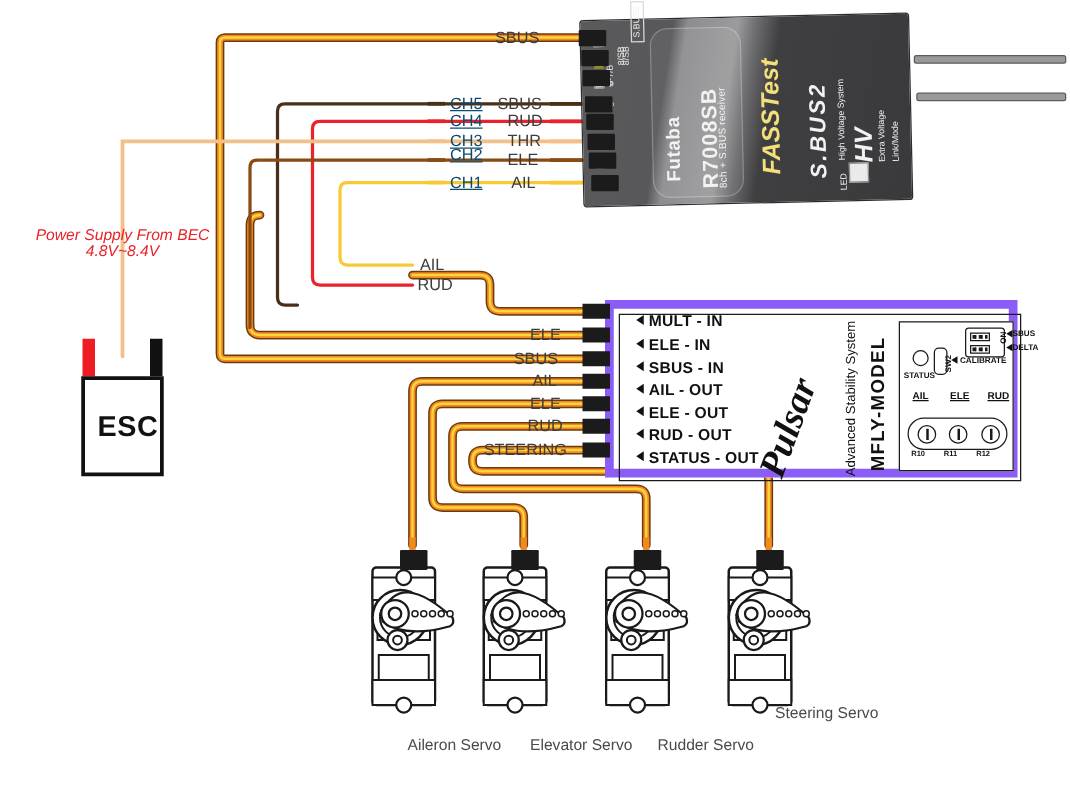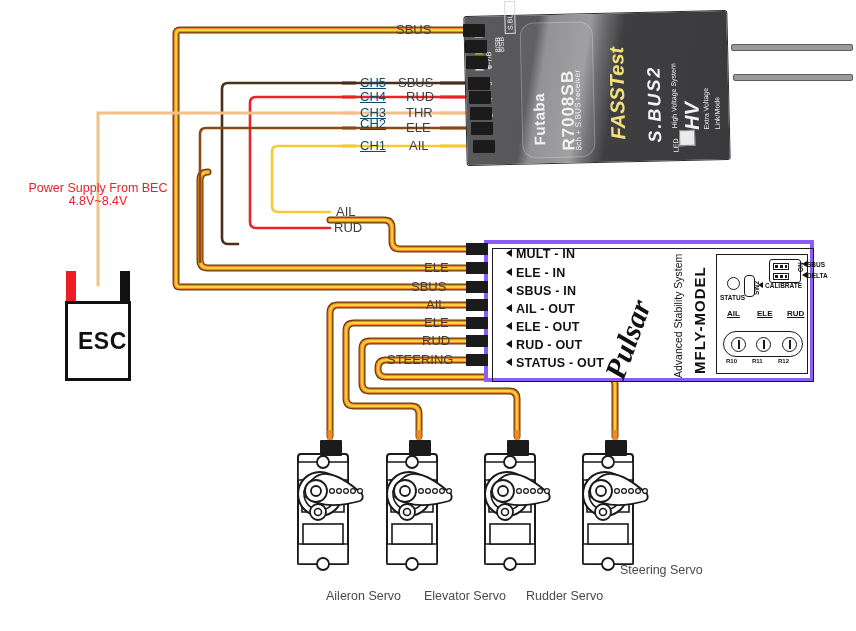--- a/index.html
+++ b/index.html
@@ -120,21 +120,21 @@
     background: #9a9a9c;
     border: 1px solid #5d5d5f;
     border-radius: 2px;
     box-sizing: border-box;
   }
 
   
   .pulsar {
     position: absolute;
     background: #fff;
-    border: 4px solid #8b5cf6;
+    border: 7px solid #8b5cf6;
     box-sizing: border-box;
   }
   .pulsar-inner-border {
     position: absolute;
     border: 1px solid #1a1a1a;
     box-sizing: border-box;
   }
   .pulsar-port {
     position: absolute;
     font-size: 12.5px;
@@ -385,21 +385,21 @@
   <div class="lbl lbl-sig" style="left:336px; top:205px;">AIL</div>
   <div class="lbl lbl-sig" style="left:334px; top:221px;">RUD</div>
 
   <div class="lbl lbl-sig" style="left:424px; top:261px;">ELE</div>
   <div class="lbl lbl-sig" style="left:411px; top:280px;">SBUS</div>
   <div class="lbl lbl-sig" style="left:426px; top:298px;">AIL</div>
   <div class="lbl lbl-sig" style="left:424px; top:316px;">ELE</div>
   <div class="lbl lbl-sig" style="left:422px; top:334px;">RUD</div>
   <div class="lbl lbl-sig" style="left:387px; top:353px;">STEERING</div>
 
-  <div class="lbl lbl-bec" style="left:18px; top:182px; width:160px;">
+  <div class="lbl lbl-bec" style="left:18px; top:182px; width:160px;font-style:italic;">
     <span>Power Supply From BEC</span><br>
     <span>4.8V~8.4V</span>
   </div>
   <div class="esc-wire-red" style="left:66px; top:271px; width:10px; height:32px;"></div>
   <div class="esc-wire-blk" style="left:120px; top:271px; width:10px; height:32px;"></div>
   <div class="esc-box" style="left:65px; top:301px; width:66px; height:80px;"></div>
   <div class="esc-text" style="left:78px; top:328px;">ESC</div>
 
   <div class="rx" style="left:466px; top:14px; width:262px; height:148px;">
     <div class="rx-inner-pane"></div>

